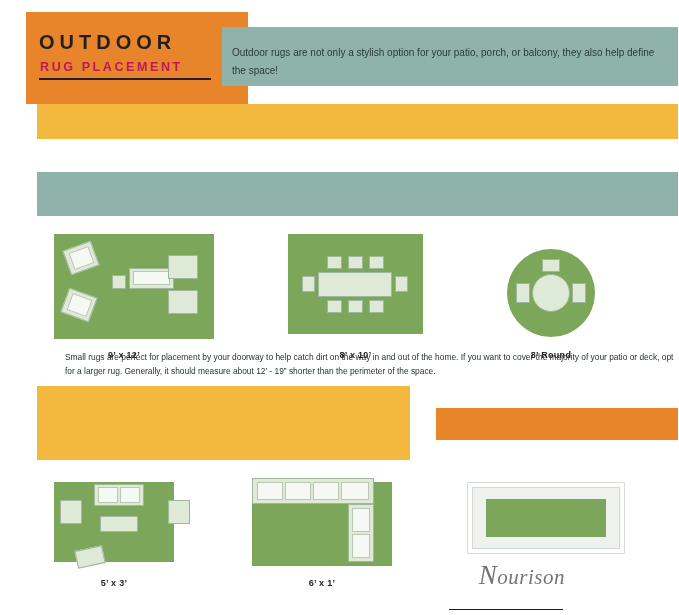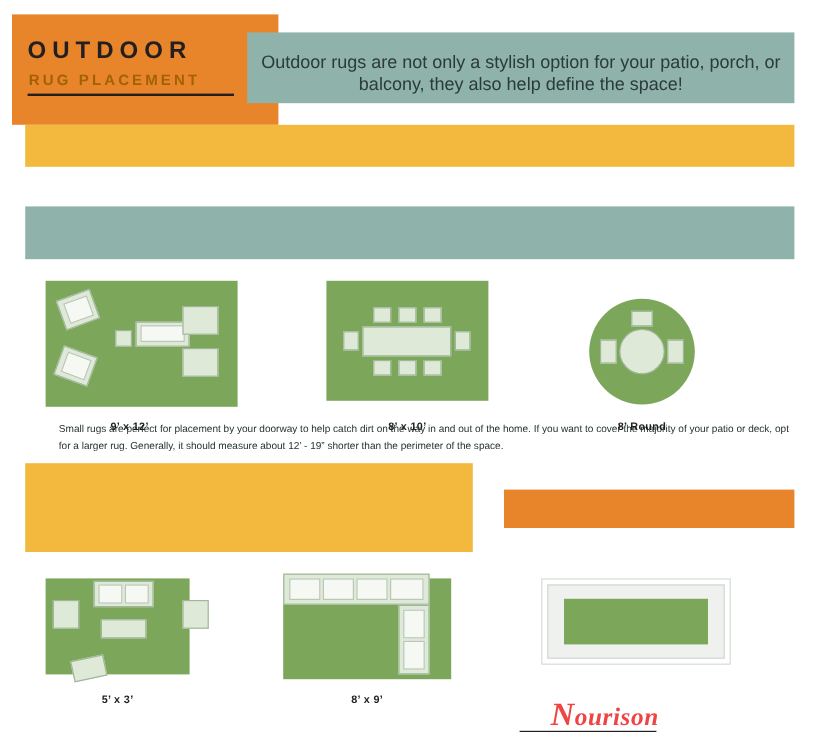--- a/index.html
+++ b/index.html
@@ -3,47 +3,47 @@
 <meta charset="utf-8">
 <style>
   html, body { margin:0; padding:0; }
   body {
     width:679px; height:615px;
     background:#ffffff;
     font-family:"Liberation Sans", sans-serif;
     overflow:hidden;
     position:relative;
   }
-  .page { position:relative; width:565px; height:615px; }
+  .page { position:relative; width:565px; height:615px;margin-left:16px; }
 
   
   .orange-block {
     position:absolute; left:10px; top:12px; width:222px; height:92px;
     background:#e8842a;
   }
   .title-main {
     position:absolute; left:23px; top:31px;
     font-size:20px; font-weight:bold; letter-spacing:5px; color:#231f20;
   }
   .title-sub {
     position:absolute; left:24px; top:60px;
-    font-size:12.5px; font-weight:bold; letter-spacing:2.6px; color:#a16207;
+    font-size:12.5px; font-weight:bold; letter-spacing:2.6px; color:#be185d;
   }
   .title-rule {
     position:absolute; left:23px; top:78px; width:172px; height:2px;
     background:#231f20;
   }
 
   .teal-block {
     position:absolute; left:206px; top:27px; width:456px; height:59px;
     background:#8fb3ab;
   }
   .teal-text {
     position:absolute; left:216px; top:44px; width:436px;
-    text-align:center; color:#2b3a3a; font-size:15px; line-height:18px;
+    color:#2b3a3a; font-size:10px; line-height:18px;
   }
 
   .amber-block {
     position:absolute; left:21px; top:104px; width:641px; height:35px;
     background:#f3b93f;
   }
   .amber-text {
     position:absolute; left:38px; top:114px; width:610px;
     color:#2d2a25; font-size:9.6px; line-height:14px;
   }
@@ -94,25 +94,24 @@
     position:absolute; left:451px; top:482px; width:158px; height:72px;
     background:#ffffff; border:1px solid #d7dcd7; box-sizing:border-box;
   }
   .balcony-rail {
     position:absolute; background:#eef1ee; border:1px solid #d2d8d2;
     box-sizing:border-box;
   }
 
   
   .logo {
-    position:absolute; right:16px; bottom:4px;
+    position:absolute; right:16px; bottom:24px;
     font-family:"Liberation Serif", serif;
-    font-size:21px; font-style:italic; color:#ef4444;
+    font-size:21px; font-style:italic; color:#737373;
     letter-spacing:.5px;
-    font-weight:bold;
   }
   .logo .n { font-size:27px; }
   .logo-rule {
     position:absolute; right:18px; bottom:5px; width:114px; height:1px;
     background:#231f20;
   }
 </style>
 </head>
 <body>
 
@@ -192,21 +191,21 @@
 
   <div class="furn" style="left:236px; top:478px; width:122px; height:26px;"></div>
   <div class="furn white" style="left:241px; top:482px; width:26px; height:18px;"></div>
   <div class="furn white" style="left:269px; top:482px; width:26px; height:18px;"></div>
   <div class="furn white" style="left:297px; top:482px; width:26px; height:18px;"></div>
   <div class="furn white" style="left:325px; top:482px; width:28px; height:18px;"></div>
 
   <div class="furn" style="left:332px; top:504px; width:26px; height:58px;"></div>
   <div class="furn white" style="left:336px; top:508px; width:18px; height:24px;"></div>
   <div class="furn white" style="left:336px; top:534px; width:18px; height:24px;"></div>
-  <div class="caption" style="left:236px; top:578px; width:140px;">8’ x 9’</div>
+  <div class="caption" style="left:236px; top:578px; width:140px;">6’ x 1’</div>
 
   <div class="balcony-frame"></div>
   <div class="balcony-rail" style="left:456px; top:487px; width:148px; height:62px;"></div>
   <div class="rug" style="left:470px; top:499px; width:120px; height:38px;"></div>
 
   <div class="logo"><span class="n">N</span><span>ourison</span></div>
   <div class="logo-rule"></div>
 
 </div>
 

